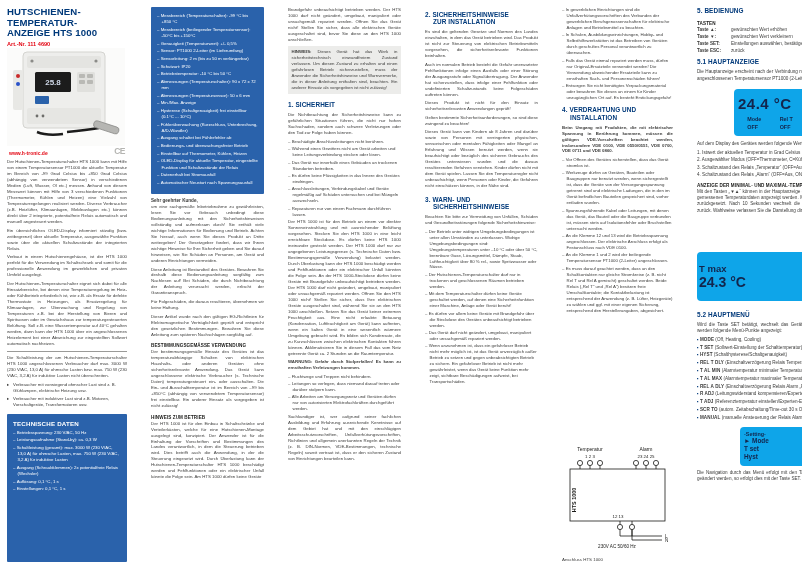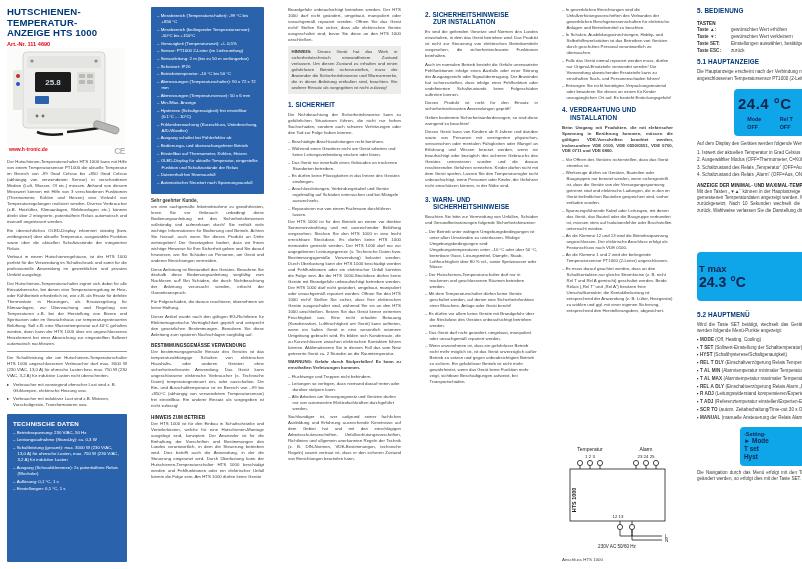--- a/index.html
+++ b/index.html
@@ -8,21 +8,21 @@
         display:flex;gap:24px;padding:7px;box-sizing:border-box;overflow:hidden;}
   .col{overflow:hidden;display:flex;flex-direction:column;}
   .c1{width:120px;flex:none;}
   .c2{width:113px;flex:none;}
   .c3{width:113px;flex:none;}
   .c4{width:113px;flex:none;}
   .c5{width:111px;flex:none;}
   .c6{width:178px;flex:none;}
   .title{font-size:9.6px;font-weight:bold;color:#00397a;line-height:1.12;letter-spacing:.1px;}
   .artno{font-size:5.6px;font-weight:bold;color:#e30613;margin:2px 0 1px;}
-  .photo-row{display:flex;justify-content:space-between;align-items:flex-start;margin:0 2px 3px;}
+  .photo-row{display:flex;justify-content:space-between;align-items:flex-end;margin:0 2px 3px;}
   .web{font-size:5px;font-weight:bold;color:#e30613;}
   .ce{font-size:8.5px;font-weight:bold;color:#b5b5b2;letter-spacing:-.5px;}
   .para{font-size:4.35px;line-height:1.38;margin-bottom:2.6px;text-align:justify;}
   .bold{font-weight:bold;}
   .rule{border-top:.5px solid #9a9a98;margin:2px 0 3px;}
   .arrow{padding-left:6px;position:relative;text-align:left;}
   .arrow::before{content:"\25B8";position:absolute;left:0;top:0;color:#3c3c3b;}
   .bluebox{background:#2a62ab;color:#ffffff;border-radius:1px;padding:6px 5px 6px 6px;}
   .features{margin-bottom:4px;}
   .fitem{font-size:4.35px;line-height:1.4;padding-left:4.5px;text-indent:-4.5px;margin-bottom:1.6px;}

